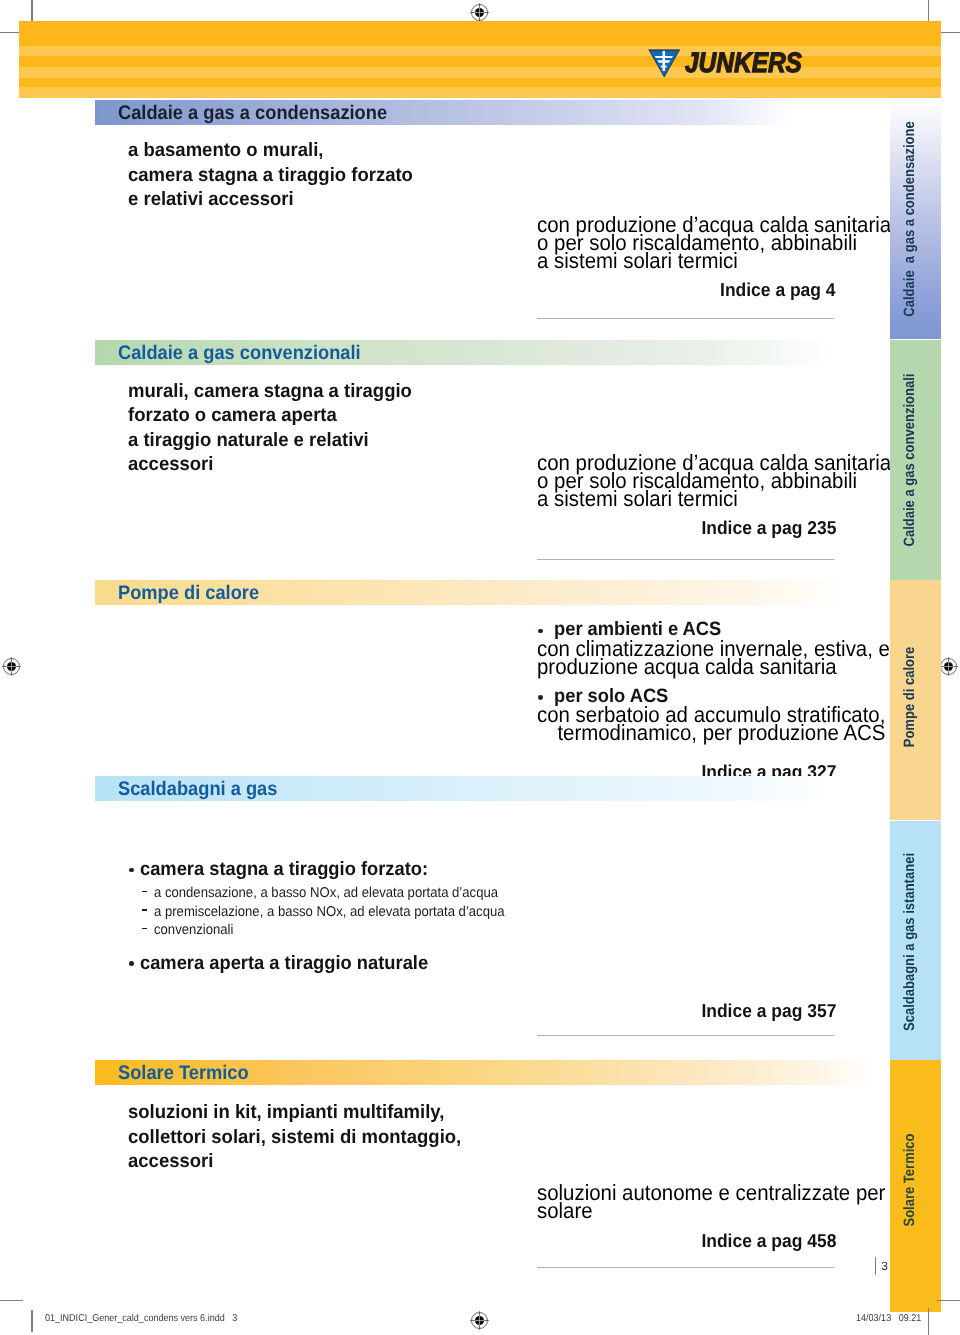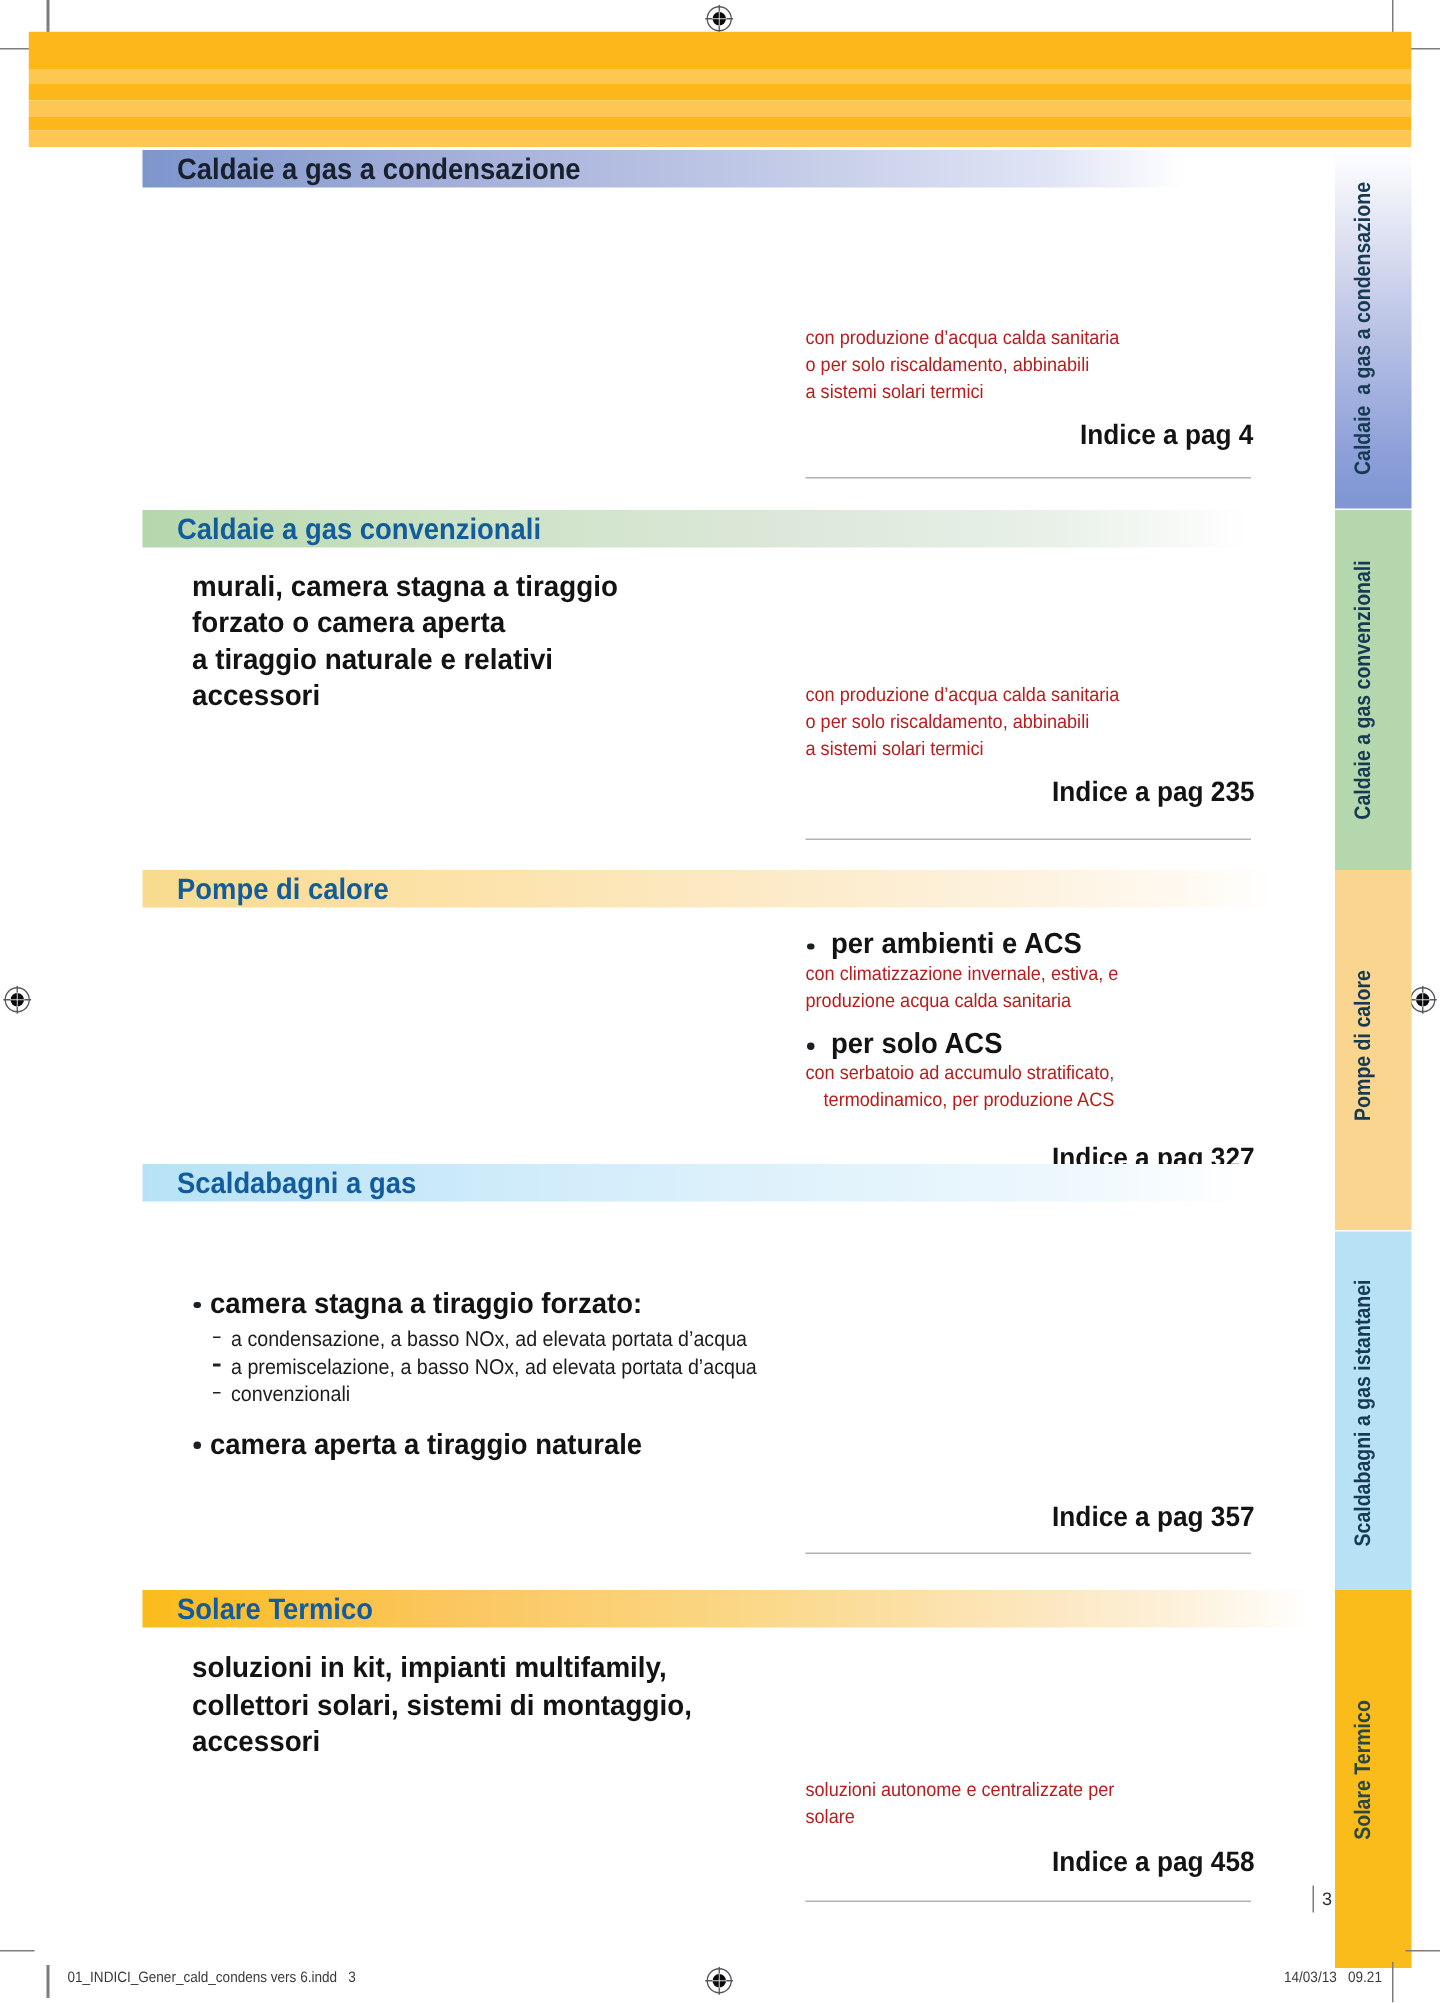--- a/index.html
+++ b/index.html
@@ -24,21 +24,21 @@
 
   
   .sec-bar{left:94.6px;height:25.4px;}
   .sec-bar .bar-text{position:absolute;left:23.4px;top:3px;
      font-size:19.7px;font-weight:bold;white-space:nowrap;line-height:20px;
      transform:scaleX(0.928);transform-origin:left top;}
 
   
   .lcol{left:127.6px;font-size:19.3px;font-weight:bold;color:#131313;line-height:24.4px;}
   .lcol > div{transform:scaleX(0.960);transform-origin:left center;white-space:nowrap;}
-  .rcol{left:536.6px;font-size:13px;color:#b91c1c;line-height:18px;}
+  .rcol{left:536.6px;font-size:22px;color:#000000;line-height:18px;}
   .rcol > div{transform:scaleX(0.928);transform-origin:left center;white-space:nowrap;}
   .idx{position:absolute;font-size:18.7px;font-weight:bold;color:#131313;white-space:nowrap;
      transform:scaleX(0.935);transform-origin:right center;line-height:19px;}
   .rule{position:absolute;left:537px;width:297px;height:1.15px;background:#b2b2b2;}
 
   
   .bhead{font-size:19.3px;font-weight:bold;color:#131313;line-height:19.3px;white-space:nowrap;
      transform:scaleX(0.950);transform-origin:left center;}
   .bdot{position:absolute;border-radius:50%;background:#1b1f26;}
   .subline{font-size:14.25px;color:#1c1c1c;line-height:18.6px;white-space:nowrap;
@@ -127,23 +127,43 @@
 
   <div class="abs" id="header-band">
     <div class="stripe" style="top:0;height:25.1px;background:#fdb71a;"></div>
     <div class="stripe" style="top:25.1px;height:10.7px;background:#fdc751;"></div>
     <div class="stripe" style="top:35.8px;height:10.9px;background:#fdb71a;"></div>
     <div class="stripe" style="top:46.7px;height:10.6px;background:#fdc751;"></div>
     <div class="stripe" style="top:57.3px;height:9.4px;background:#fdb71a;"></div>
     <div class="stripe" style="top:66.7px;height:11px;background:#fdc751;"></div>
   </div>
 
+  <div class="abs" id="logo">
+    <div id="logo-mark">
+      <svg viewBox="0 0 32.5 28.8" width="32.5" height="28.8">
+        <polygon points="0.3,0.6 32.2,0.6 16.25,28.5" fill="#10202a"></polygon>
+        <polygon points="1.5,1.6 31.0,1.6 16.25,27.4" fill="#1166b6"></polygon>
+        <g fill="#f2f9ff">
+          <rect x="14.5" y="1.9" width="2.6" height="20.2"></rect>
+          <polygon points="6.6,6.9 25.0,6.9 23.8,9.0 7.8,9.0"></polygon>
+          <polygon points="9.4,11.3 22.2,11.3 20.9,13.65 10.7,13.65"></polygon>
+          <polygon points="12.2,16.7 19.3,16.7 18.2,18.6 13.3,18.6"></polygon>
+        </g>
+      </svg>
+    </div>
+    <div id="logo-word">JUNKERS</div>
+  </div>
 
   <div class="abs sec-bar" style="top:99.6px;width:764px;background:linear-gradient(to right,#7d96cc 0%,#a4afd9 26.9%,#bfc8e5 53.1%,#e0e4f5 79.3%,#ffffff 91%,#ffffff 100%);">
     <div class="bar-text" style="color:#18202e;">Caldaie a gas a condensazione</div>
+  </div>
+  <div class="abs lcol" style="top:139.1px;">
+    <div>a basamento o murali,</div>
+    <div>camera stagna a tiraggio forzato</div>
+    <div>e relativi accessori</div>
   </div>
   <div class="abs rcol" style="top:216px;">
     <div>con produzione d’acqua calda sanitaria</div>
     <div>o per solo riscaldamento, abbinabili</div>
     <div>a sistemi solari termici</div>
   </div>
   <div class="idx" style="top:280.4px;right:124px;">Indice a pag 4</div>
   <div class="rule" style="top:317.5px;"></div>
 
   <div class="abs sec-bar" style="top:340.1px;width:794px;background:linear-gradient(to right,#b4d7ad 0%,#cce2c4 25.9%,#dae7d7 51.1%,#e8f0e8 76.2%,#ffffff 93%,#ffffff 100%);">

